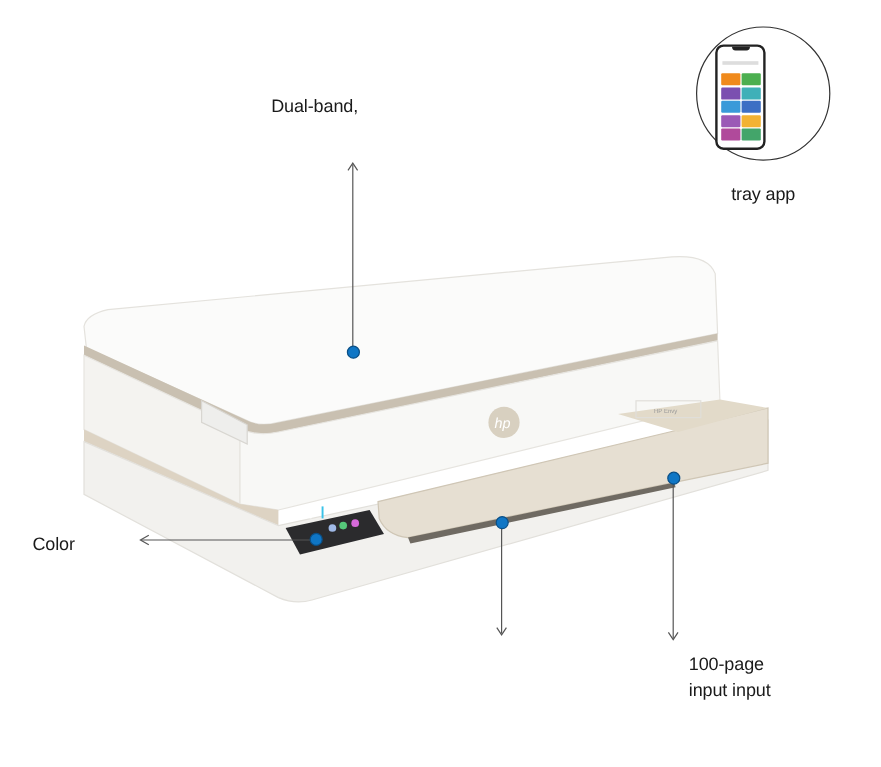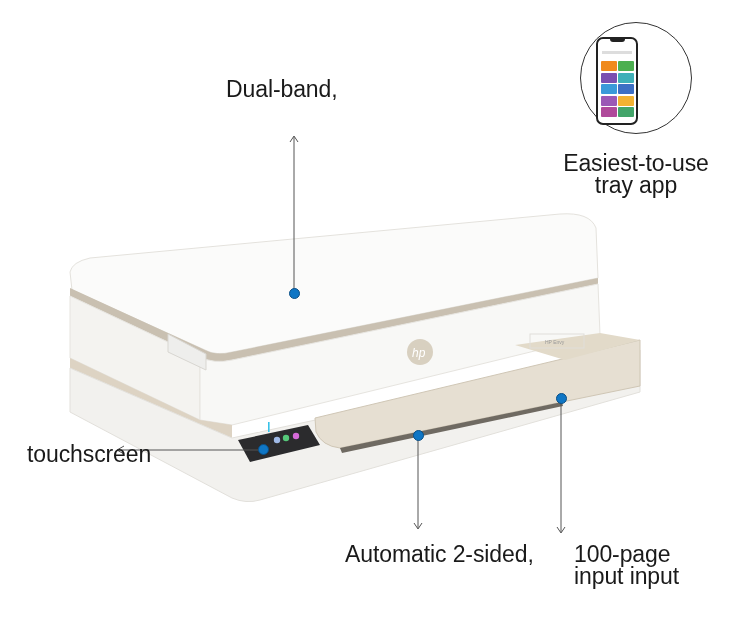--- a/index.html
+++ b/index.html
@@ -1,17 +1,17 @@
 <!DOCTYPE html>
 <html><head>
 <meta charset="utf-8">
 <style>
   html,body{margin:0;padding:0;background:#ffffff;}
   body{width:734px;height:639px;position:relative;overflow:hidden;font-family:"Liberation Sans","DejaVu Sans",sans-serif;color:#1a1a1a;}
-  .label{position:absolute;font-size:23px;line-height:22px;letter-spacing:-0.1px;}
+  .label{position:absolute;font-size:15px;line-height:22px;letter-spacing:-0.1px;}
   .label span{display:block;}
   .center{text-align:center;}
   .dot{position:absolute;width:11px;height:11px;border-radius:50%;background:#0f76c5;border:1px solid #0a4f86;box-sizing:border-box;}
   svg{position:absolute;left:0;top:0;}
   .circle{position:absolute;left:580px;top:22px;width:112px;height:112px;border-radius:50%;border:1.6px solid #333;box-sizing:border-box;}
   .phone{position:absolute;left:596px;top:37px;width:42px;height:88px;border:2px solid #222;border-radius:7px;background:#fff;box-sizing:border-box;overflow:hidden;}
   .notch{position:absolute;left:12px;top:-1px;width:15px;height:4px;background:#222;border-radius:0 0 3px 3px;}
   .tiles{position:absolute;left:3px;top:22px;width:33px;display:grid;grid-template-columns:1fr 1fr;gap:1.5px;}
   .tile{height:10px;border-radius:1px;}
   .hdr{position:absolute;left:4px;top:12px;width:30px;height:3px;background:#ddd;}
@@ -82,25 +82,23 @@
       <div class="tile" style="background: rgb(242, 178, 51);"></div>
       <div class="tile" style="background: rgb(176, 74, 155);"></div>
       <div class="tile" style="background: rgb(67, 165, 106);"></div>
     </div>
 </div>
 
 <div class="label" style="left:226px;top:78px;">
   <span>Dual-band,</span>
 </div>
 <div class="label center" style="left:538px;top:152px;width:196px;">
-  <span>Easiest-to-use</span>
   <span>tray app</span>
 </div>
 <div class="label" style="left:27px;top:443px;">
-  <span>touchscreen</span>
+  <span>Color</span>
 </div>
 <div class="label" style="left:345px;top:543px;">
-  <span>Automatic 2-sided,</span>
 </div>
 <div class="label" style="left:574px;top:543px;">
   <span>100-page</span>
   <span>input input</span>
 </div>
 
 </body></html>

